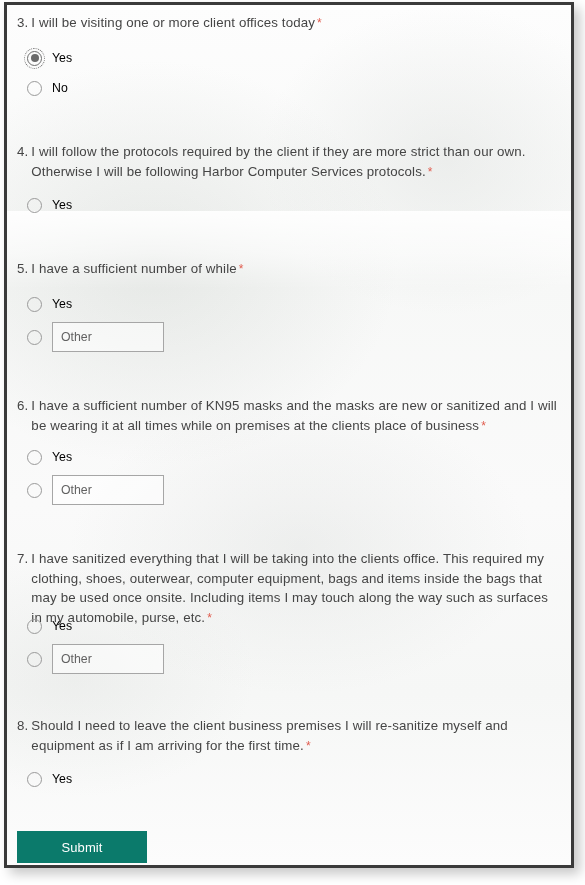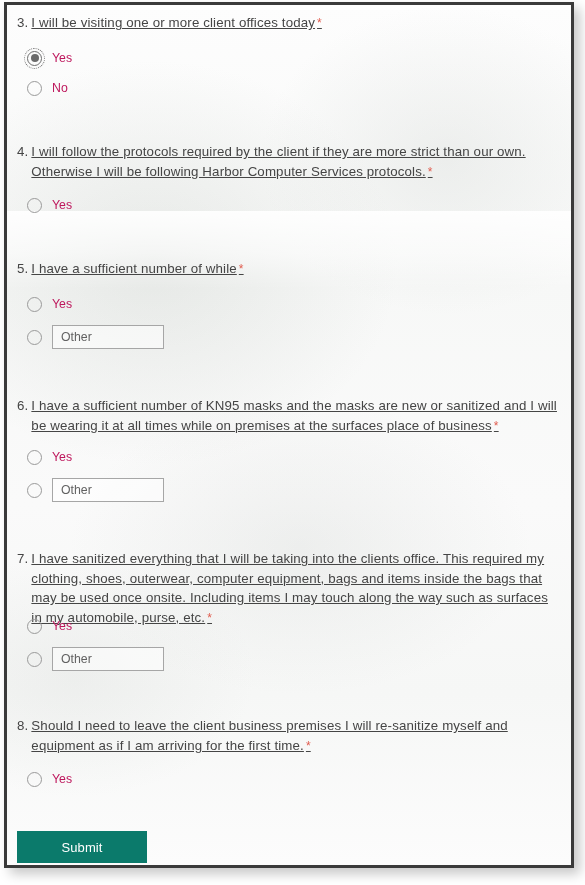--- a/index.html
+++ b/index.html
@@ -81,21 +81,20 @@
   }
   .q-num {
     flex: 0 0 auto;
     padding-right: 3px;
     color: #454545;
     white-space: nowrap;
   }
   .q-text {
     flex: 1 1 auto;
     color: #454545;
-    text-decoration: underline;
   }
   .req {
     color: #e05c4e;
     font-size: 12px;
     padding-left: 2px;
     vertical-align: baseline;
   }
 
   
   .options {
@@ -136,28 +135,28 @@
     background: #6b6b6b;
   }
   .radio.focused {
     outline: 1px dotted #6b6b6b;
     outline-offset: 2px;
   }
 
   .opt-label {
     padding-left: 10px;
     font-size: 12.3px;
-    color: #be185d;
+    color: #000000;
     line-height: 15px;
   }
 
   .other-input {
     margin-left: 10px;
     width: 112px;
-    height: 24px;
+    height: 30px;
     border: 1px solid #a6a6a6;
     background: rgba(255,255,255,0.55);
     box-sizing: border-box;
     font-family: "Liberation Sans", sans-serif;
     font-size: 12.3px;
     color: #4b4b4b;
     padding: 0 8px;
     outline: none;
     border-radius: 0;
   }
@@ -233,21 +232,21 @@
             </div>
             <div class="opt with-input">
               <span class="radio"></span>
               <input type="text" class="other-input" placeholder="Other" style="">
             </div>
           </div>
         </div>
         <div class="question" style="position: absolute; left: 0px; right: 0px; top: 391px;">
           <div class="q-head">
             <span class="q-num">6.</span>
-            <span class="q-text"><span>I have a sufficient number of KN95 masks and the masks are new or sanitized and I will be wearing it at all times while on premises at the surfaces place of business</span><span class="req">*</span></span>
+            <span class="q-text"><span>I have a sufficient number of KN95 masks and the masks are new or sanitized and I will be wearing it at all times while on premises at the clients place of business</span><span class="req">*</span></span>
           </div>
           <div class="options" style="position: absolute; left: 0px; top: 46px; padding-left: 20px;">
             <div class="opt">
               <span class="radio"></span>
               <span class="opt-label">Yes</span>
             </div>
             <div class="opt with-input">
               <span class="radio"></span>
               <input type="text" class="other-input" placeholder="Other" style="">
             </div>

